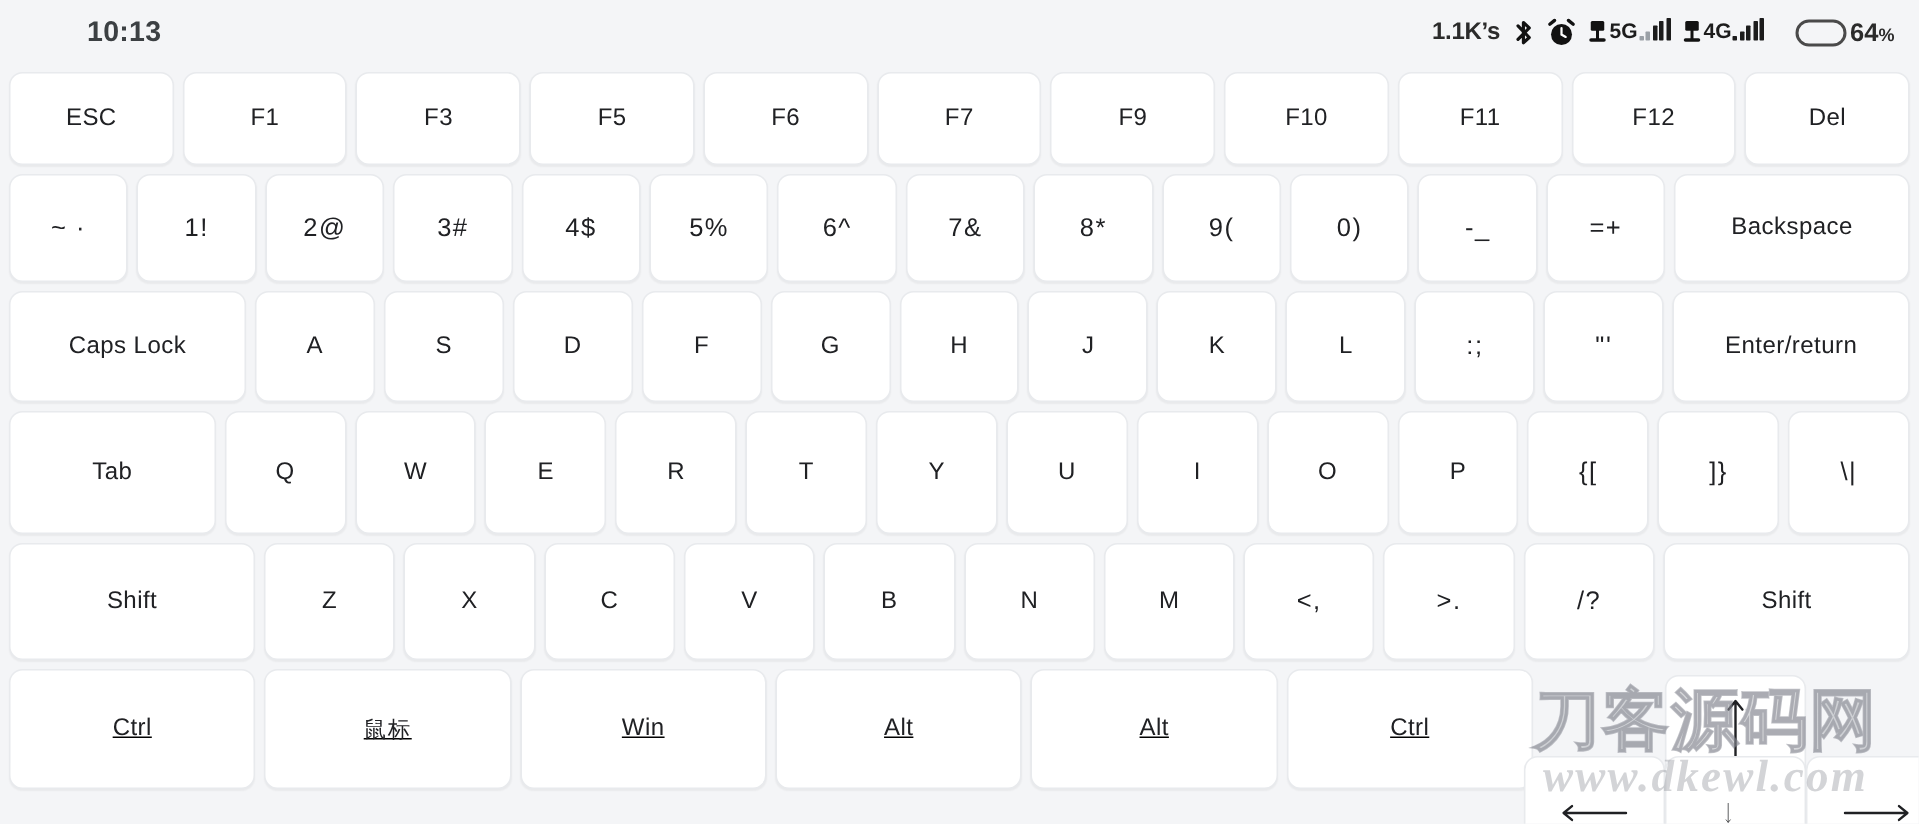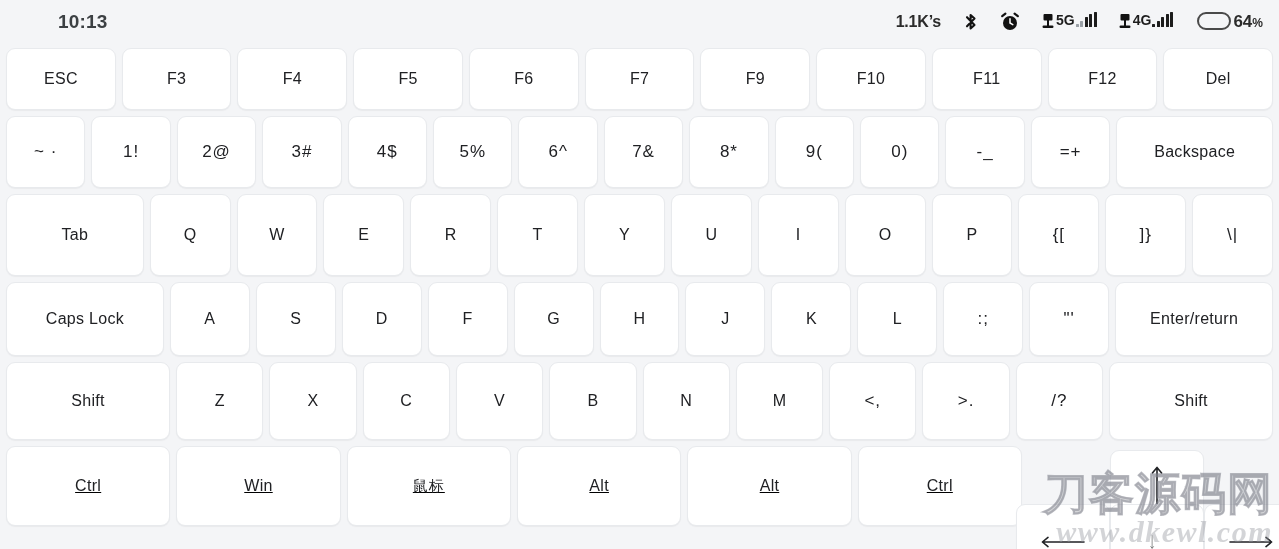--- a/index.html
+++ b/index.html
@@ -33,21 +33,21 @@
   }
   .status-clock {
     font-size: 19px;
     font-weight: 600;
     color: #3c4043;
     letter-spacing: 0.2px;
   }
   .status-right {
     display: flex;
     align-items: center;
-    gap: 21px;
+    gap: 7px;
   }
   .net-rate {
     font-size: 16px;
     font-weight: 600;
     color: #2b2b2b;
     letter-spacing: -0.2px;
     margin-right: 1px;
   }
   .si { display: inline-flex; align-items: center; }
   .si svg { display: block; }
@@ -68,21 +68,21 @@
     border-radius: 0.5px;
   }
   .bars i:nth-child(1) { height: 3px; }
   .bars i:nth-child(2) { height: 6px; }
   .bars i:nth-child(3) { height: 10px; }
   .bars i:nth-child(4) { height: 13px; }
   .bars i:nth-child(5) { height: 15px; }
   .bars.dim i:nth-child(1),
   .bars.dim i:nth-child(2) { background: #9aa0a6; }
 
-  .battery-wrap { display: inline-flex; gap: 2px; margin-left: 3px; }
+  .battery-wrap { display: inline-flex; align-items: center; gap: 2px; margin-left: 14px; }
   .battery {
     position: relative;
     width: 34px;
     height: 18px;
     border: 2px solid #4a4a4a;
     border-radius: 9px;
     padding: 2px;
     overflow: hidden;
   }
   .battery-fill {
@@ -164,23 +164,23 @@
   .arrow-up    { left: 82px;  top: 4px;  width: 94px; height: 76px; }
   .arrow-left  { left: -12px; top: 58px; width: 94px; height: 76px; }
   .arrow-down  { left: 82px;  top: 58px; width: 94px; height: 76px; }
   .arrow-right { left: 176px; top: 58px; width: 94px; height: 76px; }
   .arrow-key svg { display: block; }
 
   
   .watermark {
     position: absolute;
     right: 6px;
-    bottom: 2px;
+    bottom: 16px;
     width: 272px;
-    text-align: right;
+    text-align: center;
     pointer-events: none;
     z-index: 40;
   }
   .wm-cn {
     font-size: 45px;
     font-weight: 800;
     letter-spacing: 1px;
     color: rgba(150,152,160,0.40);
     line-height: 1.0;
     font-family: "DejaVu Sans", sans-serif;
@@ -267,22 +267,22 @@
         <span class="battery-pct"><span>64</span><span class="unit">%</span></span>
       </span>
 
     </div>
   </div>
 
   <div class="keyboard">
 
     <div class="krow r-fn">
       <div class="key">ESC</div>
+      <div class="key">F1</div>
       <div class="key">F3</div>
-      <div class="key">F4</div>
       <div class="key">F5</div>
       <div class="key">F6</div>
       <div class="key">F7</div>
       <div class="key">F9</div>
       <div class="key">F10</div>
       <div class="key">F11</div>
       <div class="key">F12</div>
       <div class="key">Del</div>
     </div>
 
@@ -320,20 +320,40 @@
       <div class="key">
           <span class="sym">0)</span>
         </div>
       <div class="key">
           <span class="sym">-_</span>
         </div>
       <div class="key">
           <span class="sym">=+</span>
         </div>
       <div class="key wide-195">Backspace</div>
+    </div>
+
+    <div class="krow r-asd">
+      <div class="key wide-195">Caps Lock</div>
+      <div class="key">A</div>
+      <div class="key">S</div>
+      <div class="key">D</div>
+      <div class="key">F</div>
+      <div class="key">G</div>
+      <div class="key">H</div>
+      <div class="key">J</div>
+      <div class="key">K</div>
+      <div class="key">L</div>
+      <div class="key">
+          <span class="sym">:;</span>
+        </div>
+      <div class="key">
+          <span class="sym">"'</span>
+        </div>
+      <div class="key wide-195">Enter/return</div>
     </div>
 
     <div class="krow r-qwe">
       <div class="key wide-170">Tab</div>
       <div class="key">Q</div>
       <div class="key">W</div>
       <div class="key">E</div>
       <div class="key">R</div>
       <div class="key">T</div>
       <div class="key">Y</div>
@@ -345,40 +365,20 @@
           <span class="sym">{[</span>
         </div>
       <div class="key">
           <span class="sym">]}</span>
         </div>
       <div class="key">
           <span class="sym">\|</span>
         </div>
     </div>
 
-    <div class="krow r-asd">
-      <div class="key wide-195">Caps Lock</div>
-      <div class="key">A</div>
-      <div class="key">S</div>
-      <div class="key">D</div>
-      <div class="key">F</div>
-      <div class="key">G</div>
-      <div class="key">H</div>
-      <div class="key">J</div>
-      <div class="key">K</div>
-      <div class="key">L</div>
-      <div class="key">
-          <span class="sym">:;</span>
-        </div>
-      <div class="key">
-          <span class="sym">"'</span>
-        </div>
-      <div class="key wide-195">Enter/return</div>
-    </div>
-
     <div class="krow r-zxc">
       <div class="key wide-185">Shift</div>
       <div class="key">Z</div>
       <div class="key">X</div>
       <div class="key">C</div>
       <div class="key">V</div>
       <div class="key">B</div>
       <div class="key">N</div>
       <div class="key">M</div>
       <div class="key">
@@ -388,24 +388,24 @@
           <span class="sym">&gt;.</span>
         </div>
       <div class="key">
           <span class="sym">/?</span>
         </div>
       <div class="key wide-185">Shift</div>
     </div>
 
     <div class="krow r-ctrl">
       <div class="key">Ctrl</div>
+      <div class="key">
+          <span class="cjk">鼠标</span>
+        </div>
       <div class="key">Win</div>
-      <div class="key">
-          <span class="cjk">鼠标</span>
-        </div>
       <div class="key">Alt</div>
       <div class="key">Alt</div>
       <div class="key">Ctrl</div>
 
       <div class="arrow-zone">
         <div class="arrow-key arrow-up">
           <span>
             <svg width="14" height="46" viewBox="0 0 14 46">
               <path d="M7 44 L7 3 M2.4 8 L7 2.4 L11.6 8" stroke="#202124" stroke-width="1.6" fill="none" stroke-linecap="round" stroke-linejoin="round"></path>
             </svg>

